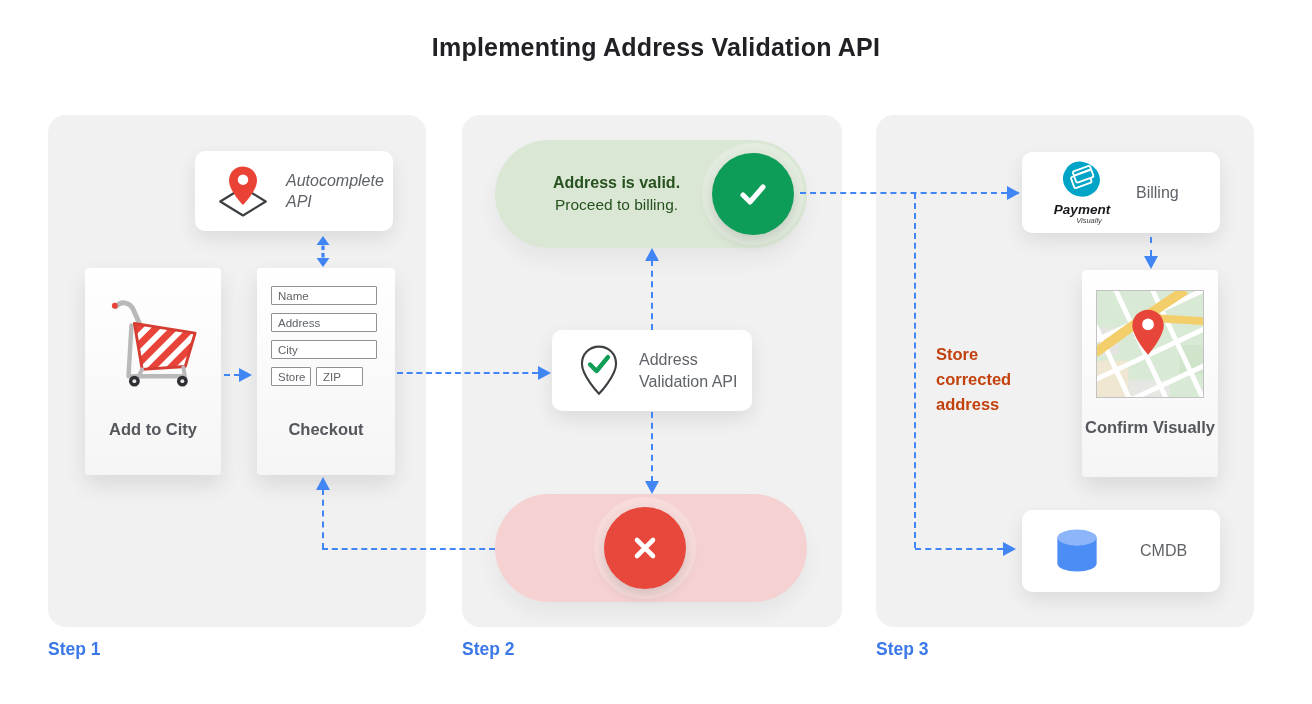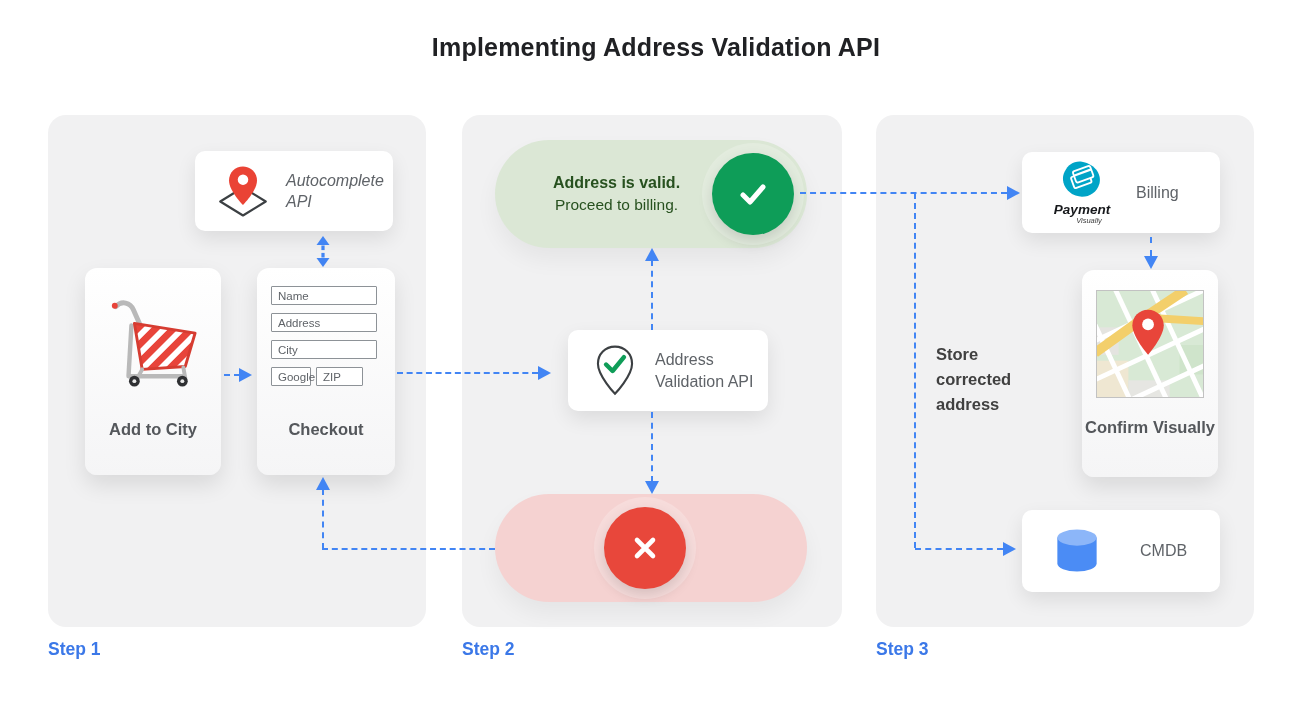--- a/index.html
+++ b/index.html
@@ -15,21 +15,21 @@
   .panel { position:absolute; top:115px; height:512px; background:#f1f1f2; border-radius:18px; }
   .step-label { position:absolute; top:639px; color:#3b78e8; font-weight:700; font-size:17.5px; }
 
   .card {
     position:absolute; background:#ffffff; border-radius:10px;
     box-shadow:0 8px 20px rgba(0,0,0,.09); display:flex; align-items:center;
   }
   .api-label { color:#5f6368; font-size:16px; line-height:1.32; }
 
   .big-card {
-    position:absolute; border-radius:12px;
+    position:absolute; border-radius:4px;
     background:linear-gradient(180deg,#ffffff 0%, #f5f5f6 100%);
     box-shadow:0 10px 22px rgba(0,0,0,.10);
   }
   .big-label {
     position:absolute; left:0; width:100%; text-align:center;
     color:#54575b; font-weight:700; font-size:16.5px; line-height:1.35;
   }
   .field {
     position:absolute; background:#fff; border:1px solid #8d9297; border-radius:1px;
     color:#5f6368; font-size:11.5px; display:flex; align-items:center; padding-left:6px;
@@ -45,21 +45,21 @@
            box-shadow:0 0 0 10px rgba(255,255,255,.22), 0 6px 14px rgba(0,0,0,.18); }
 
   .hline { position:absolute; border-top:2px dashed #4285F4; }
   .vline { position:absolute; border-left:2px dashed #4285F4; }
   .arr { position:absolute; width:0; height:0; }
   .arr.right { border-top:7px solid transparent; border-bottom:7px solid transparent; border-left:13px solid #4285F4; }
   .arr.up    { border-left:7px solid transparent; border-right:7px solid transparent; border-bottom:13px solid #4285F4; }
   .arr.down  { border-left:7px solid transparent; border-right:7px solid transparent; border-top:13px solid #4285F4; }
 
   .store-note { position:absolute; left:936px; top:342px; width:100px;
-                color:#404040; font-weight:700; font-size:16.5px; line-height:1.5; }
+                color:#c2410c; font-weight:700; font-size:16.5px; line-height:1.5; }
 
   .logo-block { display:flex; flex-direction:column; align-items:center; width:72px; flex:0 0 auto; }
   .logo-title { font-weight:700; font-style:italic; font-size:13.5px; color:#17191c; margin-top:2px; }
   .logo-sub   { font-style:italic; font-size:7.5px; color:#3c3c3c; margin-top:-1px; margin-left:14px; }
 
   .map-thumb { position:absolute; left:14px; top:20px; width:108px; height:108px;
                border:1px solid #c2c2c2; background:#d8e9d5; overflow:hidden; }
 </style>
 </head>
 <body>
@@ -116,38 +116,38 @@
           <circle cx="79" cy="89" r="2" fill="#e9e9e9"></circle>
       </svg>
     </span>
     <div class="big-label" style="top:150px;">Add to City</div>
   </div>
 
   <div class="big-card" style="left:257px; top:268px; width:138px; height:207px;">
     <div class="field" style="left:14px; top:18px; width:106px;">Name</div>
     <div class="field" style="left:14px; top:45px; width:106px;">Address</div>
     <div class="field" style="left:14px; top:72px; width:106px;">City</div>
-    <div class="field" style="left:14px; top:99px; width:40px;">Google</div>
+    <div class="field" style="left:14px; top:99px; width:40px;">Store</div>
     <div class="field" style="left:59px; top:99px; width:47px;">ZIP</div>
     <div class="big-label" style="top:150px;">Checkout</div>
   </div>
 
   <div class="pill" style="left:495px; top:140px; background:#dbe7d5;">
     <div class="pill-text" style="color:#27511f;">
       <b>Address is valid.</b><br>
       <span>Proceed to billing.</span>
     </div>
     <div class="badge" style="background:#0e9d58;">
       <svg width="40" height="40" viewBox="0 0 40 40">
         <polyline points="10,21 17,28 30,13" fill="none" stroke="#ffffff" stroke-width="5" stroke-linecap="round" stroke-linejoin="round"></polyline>
       </svg>
     </div>
   </div>
 
-  <div class="card" style="left:552px; top:330px; width:200px; height:81px; padding-left:24px; gap:17px;margin-left:16px;">
+  <div class="card" style="left:552px; top:330px; width:200px; height:81px; padding-left:24px; gap:17px;">
     <span style="flex:0 0 auto; display:flex;">
       <svg width="46" height="52" viewBox="0 0 56 64">
         <path d="M28 2 C16 2 7 11 7 23 C7 38 28 60 28 60 C28 60 49 38 49 23 C49 11 40 2 28 2 Z" fill="#ffffff" stroke="#3c4043" stroke-width="2.6"></path>
         <polyline points="17,24 25,32 39,15" fill="none" stroke="#0F9D58" stroke-width="5.5" stroke-linecap="round" stroke-linejoin="round"></polyline>
       </svg>
     </span>
     <span class="api-label" style="width:112px;">Address Validation API</span>
   </div>
 
   <div class="pill" style="left:495px; top:494px; background:#f5d2d1;">

